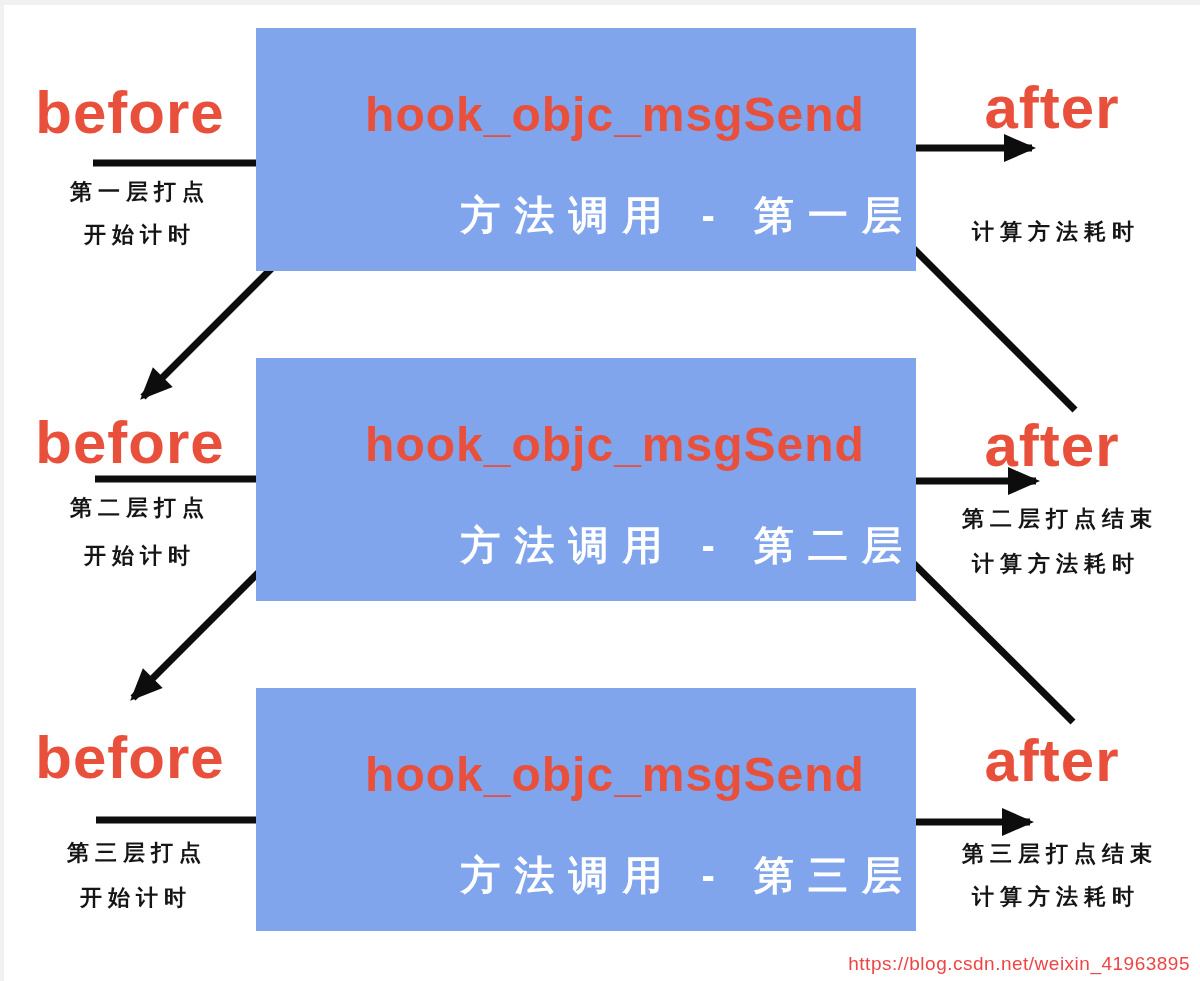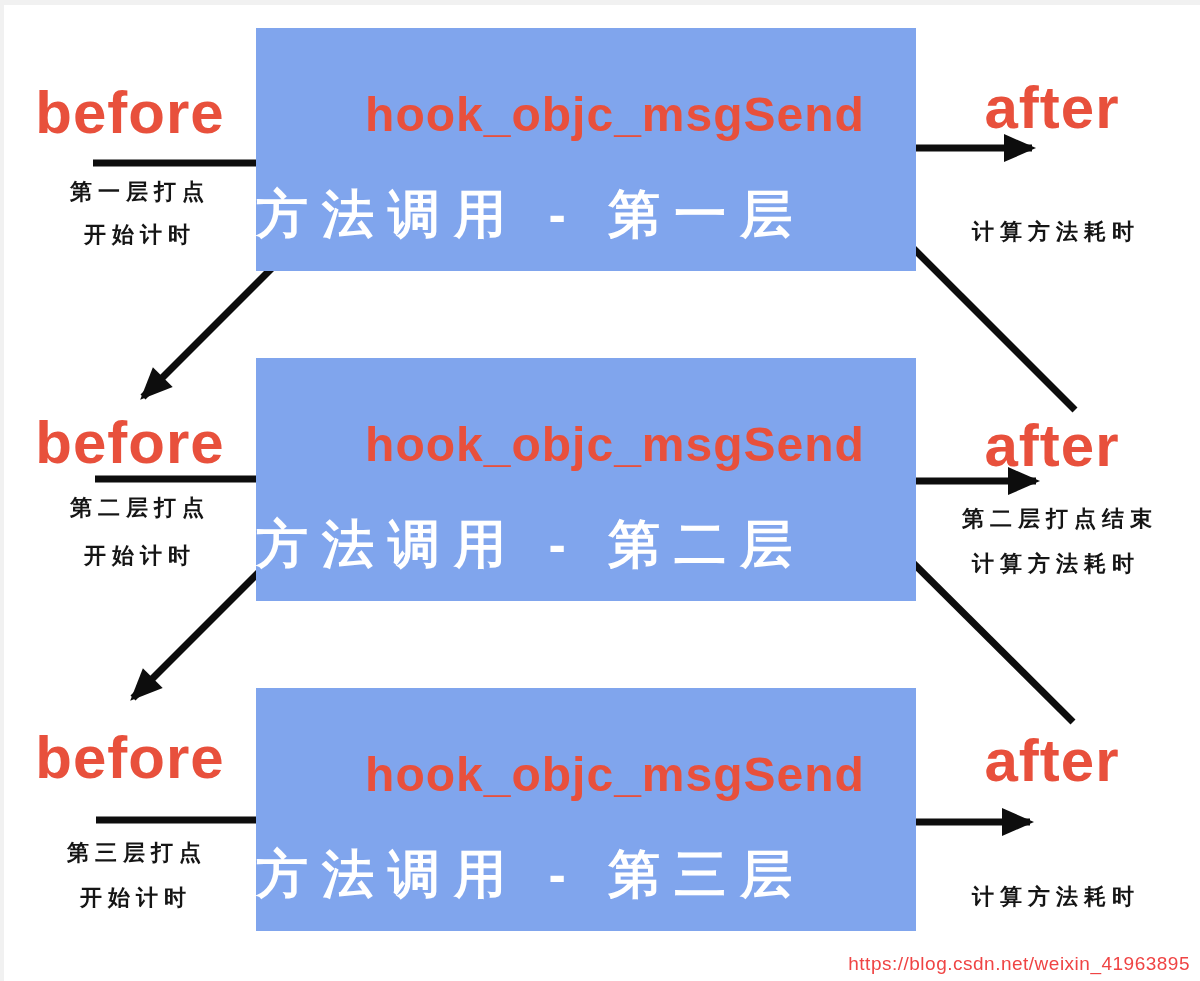--- a/index.html
+++ b/index.html
@@ -26,23 +26,23 @@
     text-align:center;
     color:#E8503C;
     font-size:48px;font-weight:bold;
     letter-spacing:1px;
     white-space:nowrap;
     margin-left:29px;
   }
   .box-subtitle{
     position:absolute;top:187px;left:0;width:100%;
     transform:translateY(-50%);
-    text-align:left;
+    text-align:right;
     color:#ffffff;
-    font-size:52px;font-weight:bold;
+    font-size:40px;font-weight:bold;
     letter-spacing:14px;
     white-space:nowrap;
   }
   .lbl{
     position:absolute;
     transform:translate(-50%,-50%);
     white-space:nowrap;
     text-align:center;
   }
   .red-big{
@@ -118,17 +118,18 @@
   <div class="lbl cjk" style="left:1056px;top:564px">计算方法耗时</div>
 
   <div class="box" style="top:688px">
     <div class="box-title">hook_objc_msgSend</div>
     <div class="box-subtitle">方法调用 - 第三层</div>
   </div>
   <div class="lbl red-big" style="left:130px;top:757px">before</div>
   <div class="lbl cjk" style="left:137px;top:853px">第三层打点</div>
   <div class="lbl cjk" style="left:136px;top:898px">开始计时</div>
   <div class="lbl red-big" style="left:1052px;top:760px">after</div>
+  <div class="lbl cjk" style="left:1060px;top:854px">第三层打点结束</div>
   <div class="lbl cjk" style="left:1056px;top:897px">计算方法耗时</div>
 
   <div class="watermark">https://blog.csdn.net/weixin_41963895</div>
 
 </div>
 
 </body></html>

